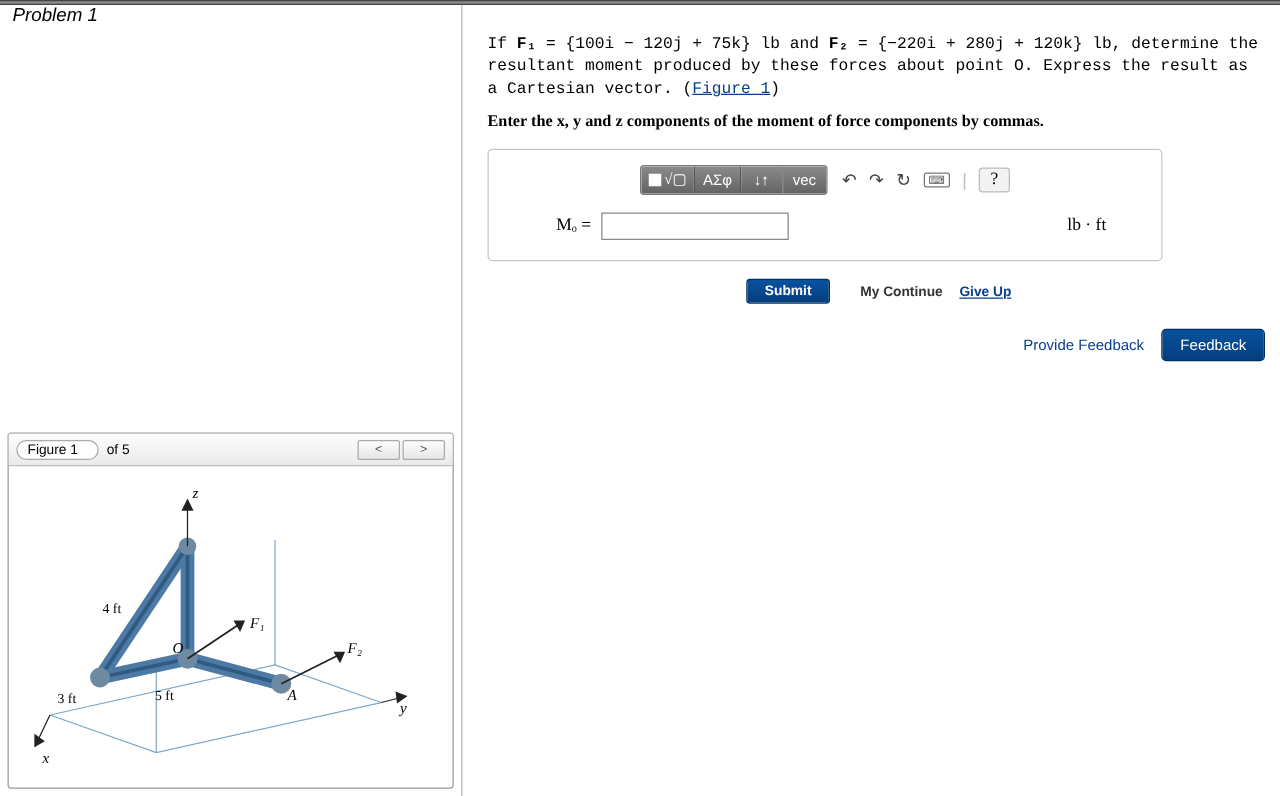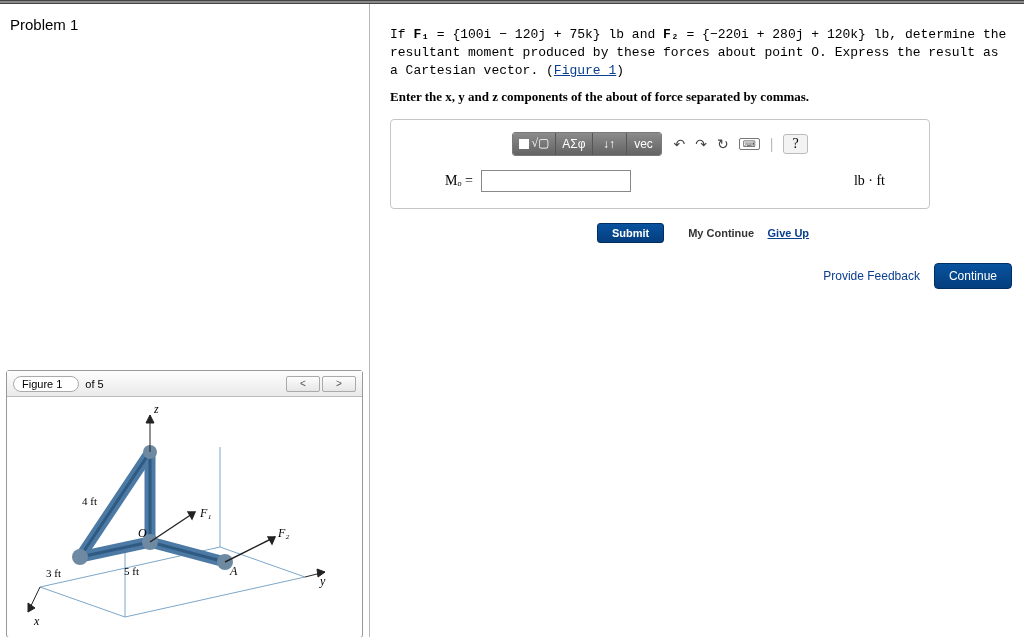--- a/index.html
+++ b/index.html
@@ -21,22 +21,23 @@
     display: flex;
     height: 633px;
   }
   .left-col {
     width: 370px;
     border-right: 1px solid #b6b6b6;
     display: flex;
     flex-direction: column;
   }
   .problem-title {
-    padding: 12px 10px;
+    padding: 0 10px;
     font-size: 15px;
+    font-style: italic;
   }
   .figure-panel {
     margin-top: auto;
     border: 1px solid #999;
     border-radius: 3px;
     margin: 325px 6px 6px 6px;
     height: 300px;
     display: flex;
     flex-direction: column;
     background: #fff;
@@ -303,21 +304,21 @@
         </svg>
       </div>
     </div>
   </div>
 
   <div class="right-col">
 
     <div class="prompt">
       <span>If </span><b>F₁</b><span> = {100i − 120j + 75k} lb</span><span> and </span><b>F₂</b><span> = {−220i + 280j + 120k} lb</span><span>, determine the resultant moment produced by these forces about point O. Express the result as a Cartesian vector. (</span><span class="link">Figure 1</span><span>)</span>
     </div>
-    <div class="prompt-bold">Enter the x, y and z components of the about of force separated by commas.</div>
+    <div class="prompt-bold">Enter the x, y and z components of the moment of force components by commas.</div>
 
     <div class="answer-box">
       <div class="toolbar">
         <div class="tool-group">
           <button class="tool-btn">
               <span class="sq"></span>
               <span style="font-family:serif">√▢</span>
             </button>
           <button class="tool-btn">ΑΣφ</button>
           <button class="tool-btn">↓↑</button>
@@ -344,16 +345,16 @@
       <button class="submit-btn">Submit</button>
       <div>
         <span class="sr-label">My Continue</span>
         &nbsp;&nbsp;
         <span class="sr-link">Give Up</span>
       </div>
     </div>
 
     <div class="footer-links">
       <span class="fb-link">Provide Feedback</span>
-      <button class="continue-btn">Continue</button>
+      <button class="continue-btn">Feedback</button>
     </div>
   </div>
 </div>
 
 </body></html>

